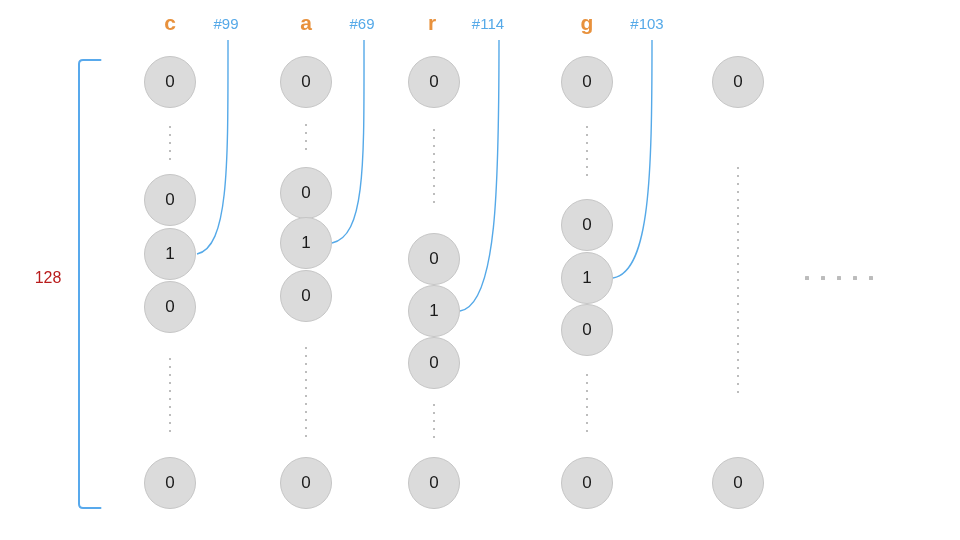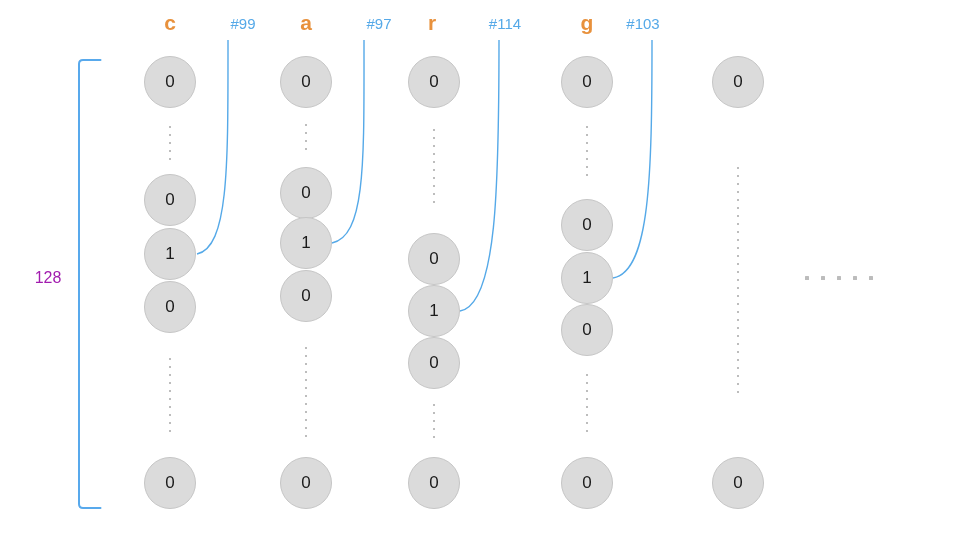--- a/index.html
+++ b/index.html
@@ -7,63 +7,63 @@
     position:relative;width:960px;height:540px;background:#ffffff;
     font-family:"Liberation Sans", sans-serif;overflow:hidden;
   }
   .overlay{position:absolute;left:0;top:0;width:960px;height:540px;pointer-events:none;}
   .char{
     position:absolute;top:12px;transform:translateX(-50%);
     color:#E8913C;font-size:21px;font-weight:600;line-height:1;
   }
   .code{
     position:absolute;top:16px;transform:translateX(-50%);
-    color:#55A9E8;font-size:15px;font-weight:400;line-height:1;margin-left:17px;
+    color:#55A9E8;font-size:15px;font-weight:400;line-height:1;
   }
   .cell{
     position:absolute;width:52px;height:52px;border-radius:50%;
     background:#DBDBDB;border:1.5px solid #C6C6C6;box-sizing:border-box;
     display:flex;align-items:center;justify-content:center;
     font-size:17px;color:#1b1b1b;
   }
   .vdots{
     position:absolute;width:4px;
     background-image:radial-gradient(circle, #bdbdbd 1px, rgba(0,0,0,0) 1.4px);
     background-size:4px 8px;background-repeat:repeat-y;background-position:center top;
   }
   .hdots{
     position:absolute;left:805px;top:276px;display:flex;gap:12px;
   }
   .hdots span{width:4px;height:4px;background:#bcbcbc;border-radius:0.5px;}
   .dim{
     position:absolute;left:48px;top:270px;transform:translateX(-50%);
-    color:#a21caf;font-size:16px;line-height:1;
+    color:#b91c1c;font-size:16px;line-height:1;
   }
 </style>
 </head>
 <body>
 
 <div class="canvas">
 
   <svg class="overlay" viewBox="0 0 960 540">
     <path d="M100.5 60 L83 60 Q79 60 79 64 L79 504 Q79 508 83 508 L100.5 508" fill="none" stroke="#58A9EC" stroke-width="2" stroke-linecap="round"></path>
     <path d="M228 40 C228 165 229 247 197 254" fill="none" stroke="#55A9E8" stroke-width="1.4"></path>
     <path d="M364 40 C364 160 366 236 332 243" fill="none" stroke="#55A9E8" stroke-width="1.4"></path>
     <path d="M499 40 C499 185 497 305 460 311" fill="none" stroke="#55A9E8" stroke-width="1.4"></path>
     <path d="M652 40 C652 175 650 272 613 278" fill="none" stroke="#55A9E8" stroke-width="1.4"></path>
   </svg>
 
   <div class="char" style="left:170px">c</div>
   <div class="code" style="left:226px">#99</div>
   <div class="char" style="left:306px">a</div>
-  <div class="code" style="left:362px">#97</div>
+  <div class="code" style="left:362px">#69</div>
   <div class="char" style="left:432px">r</div>
   <div class="code" style="left:488px">#114</div>
   <div class="char" style="left:587px">g</div>
-  <div class="code" style="left:626px">#103</div>
+  <div class="code" style="left:647px">#103</div>
 
   <div class="dim">128</div>
 
   <div class="cell" style="left:144px;top:56px">0</div>
   <div class="vdots" style="left:168px;top:123px;height:40px"></div>
   <div class="cell" style="left:144px;top:174px">0</div>
   <div class="cell" style="left:144px;top:228px">1</div>
   <div class="cell" style="left:144px;top:281px">0</div>
   <div class="vdots" style="left:168px;top:355px;height:80px"></div>
   <div class="cell" style="left:144px;top:457px">0</div>

